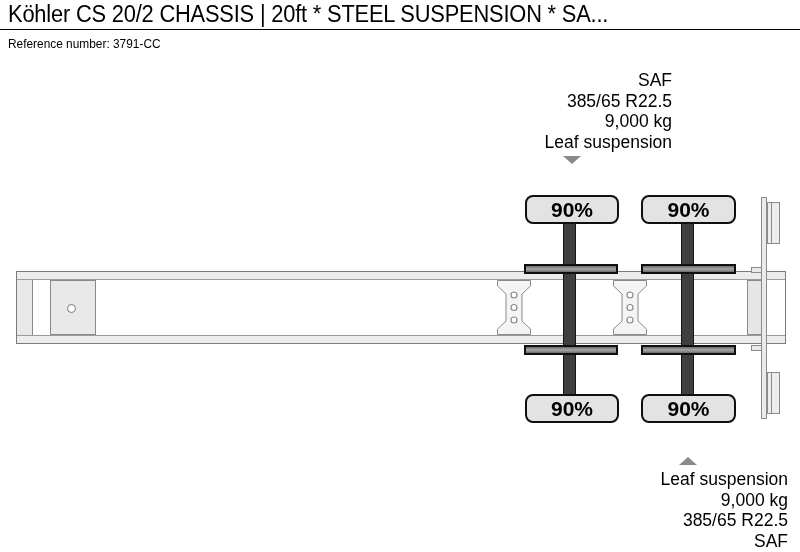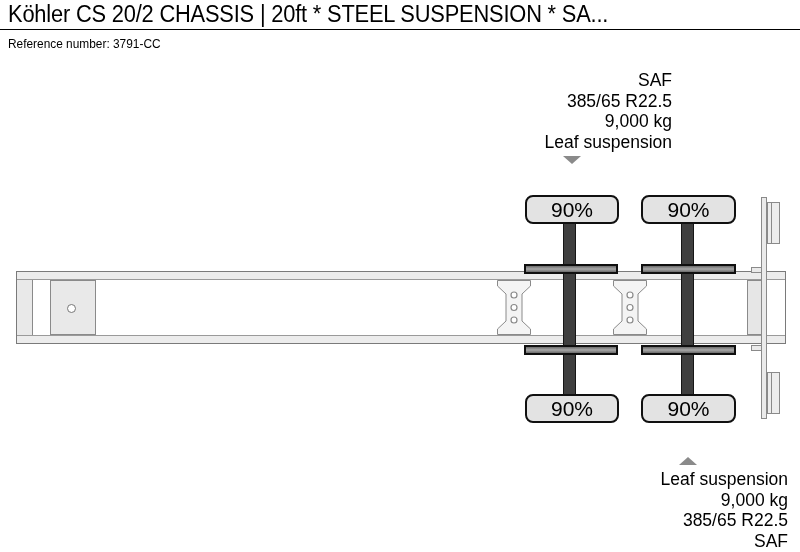--- a/index.html
+++ b/index.html
@@ -30,21 +30,21 @@
   .xmember{position:absolute;top:8px;width:34px;height:55px;}
   .rear-crossmember{position:absolute;left:730px;top:8px;width:16px;height:55px;background:#e6e6e6;
                     border:1px solid #8a8a8a;box-sizing:border-box;}
   
   .axle{position:absolute;top:205px;width:13px;height:205px;background:#3f3f3f;border:1px solid #161616;
         box-sizing:border-box;z-index:2;}
   .leaf{position:absolute;height:10px;border:2px solid #0f0f0f;box-sizing:border-box;z-index:3;
         background:linear-gradient(180deg,#6b6b6b 0%,#a8a8a8 50%,#6b6b6b 100%);}
   .tire{position:absolute;width:94px;height:29px;background:#e3e3e3;border:2.5px solid #101010;
         border-radius:8px;box-sizing:border-box;z-index:4;display:flex;align-items:center;
-        justify-content:center;font-size:21px;}
+        justify-content:center;font-size:21px;font-weight:bold;}
   
   .bumper-bar{position:absolute;left:761px;top:197px;width:6px;height:222px;background:#eaeaea;
               border:1px solid #8a8a8a;box-sizing:border-box;z-index:2;}
   .marker{position:absolute;left:767px;width:13px;height:42px;background:#ededed;border:1px solid #8a8a8a;
           box-sizing:border-box;z-index:2;}
   .marker-inner{position:absolute;left:3px;top:0;width:0;height:100%;border-left:1px solid #8a8a8a;}
   .bracket{position:absolute;left:751px;width:11px;height:6px;background:#eaeaea;border:1px solid #8a8a8a;
            box-sizing:border-box;z-index:2;}
 </style>
 </head>

